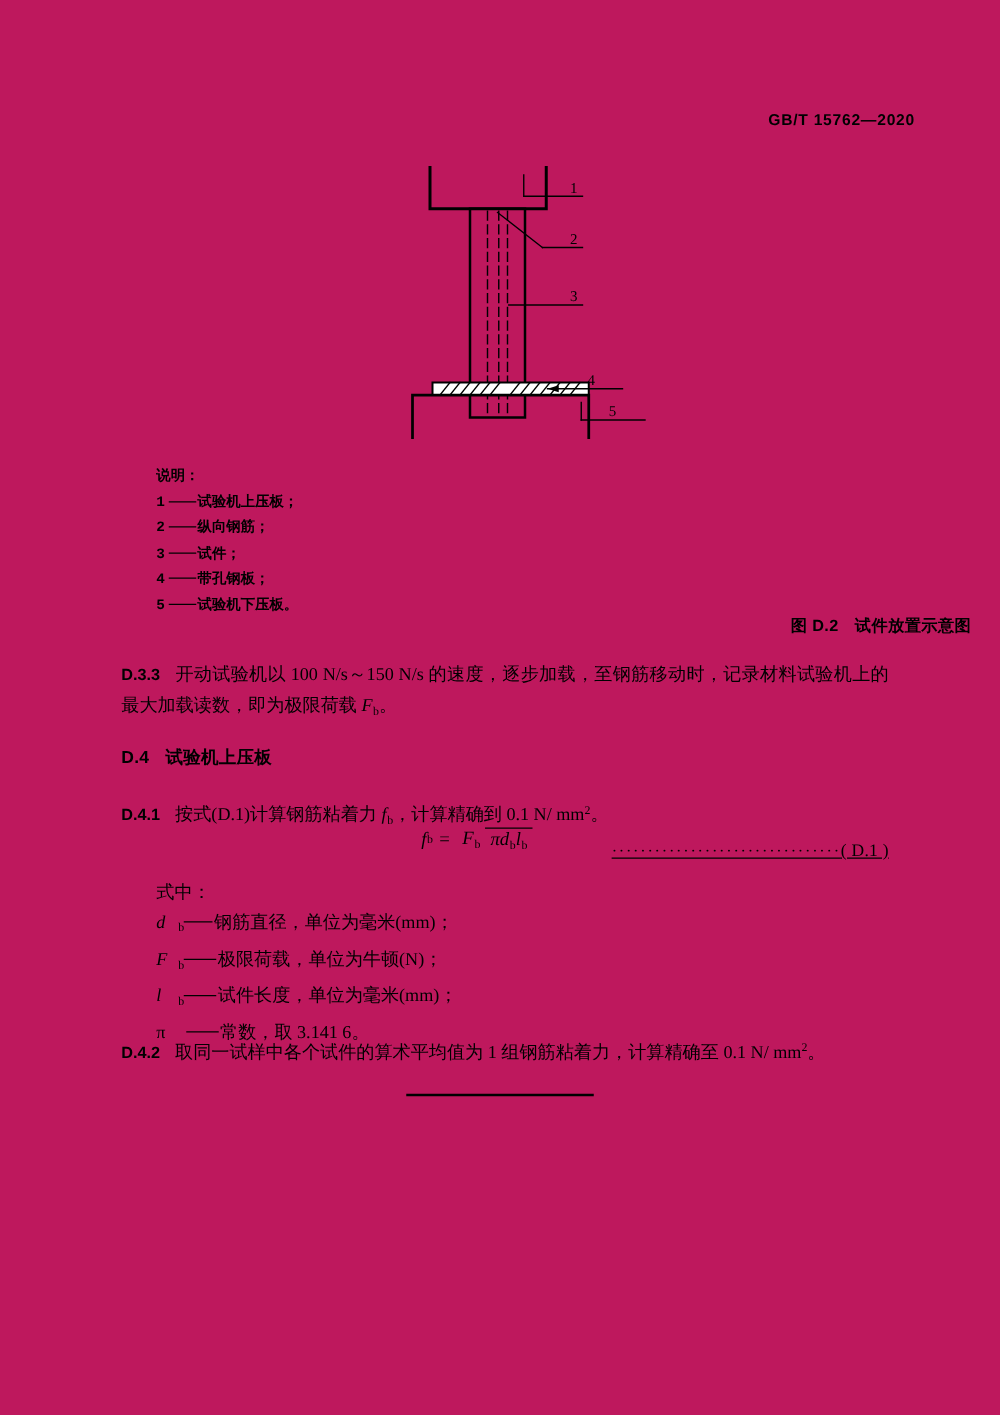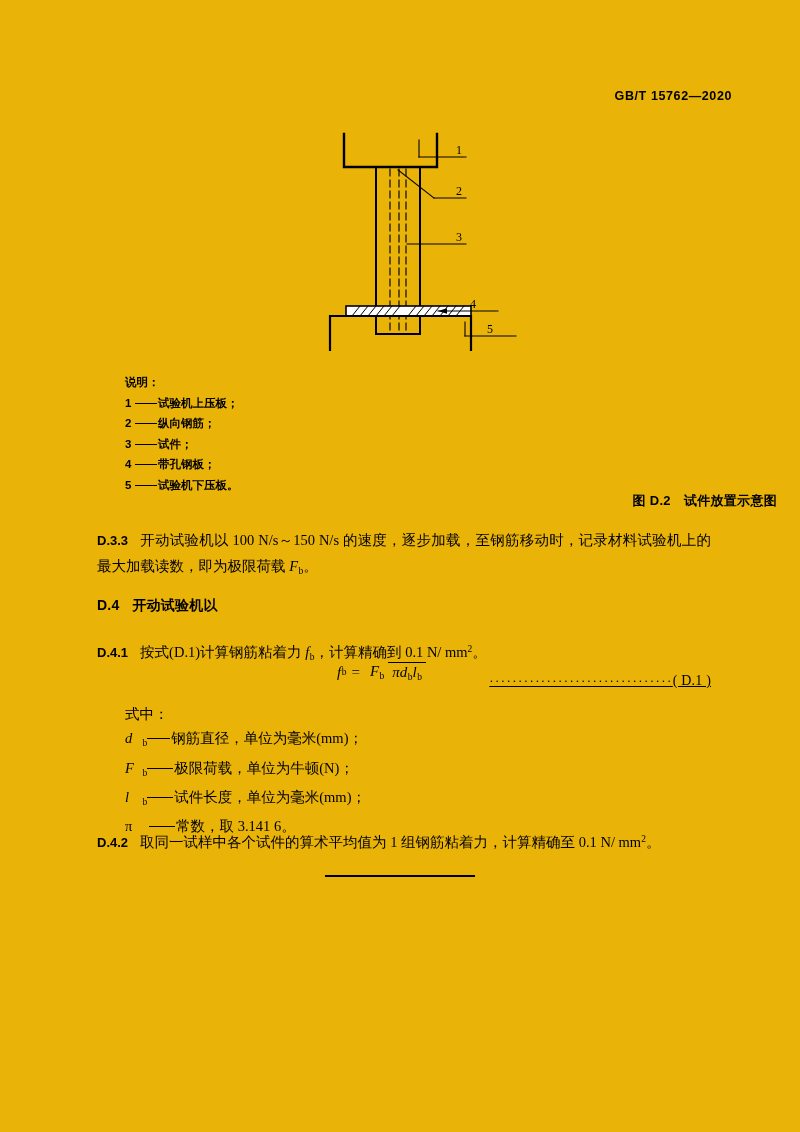--- a/index.html
+++ b/index.html
@@ -8,21 +8,21 @@
     background: #ffffff;
   }
   body {
     font-family: "Liberation Serif", "DejaVu Serif", serif;
     color: #000000;
   }
   #page {
     position: relative;
     width: 800px;
     height: 1132px;
-    background: #eab308;
+    background: #be185d;
     overflow: hidden;
   }
 
   
   #page-header {
     position: absolute;
     top: 89px;
     right: 68px;
     font-family: "Liberation Sans", "DejaVu Sans", sans-serif;
     font-weight: bold;
@@ -39,21 +39,21 @@
     width: 800px;
     height: 230px;
   }
   #figure-svg { display: block; }
 
   
   #legend {
     position: absolute;
     top: 372px;
     left: 125px;
-    font-family: Liberation Sans, sans-serif;
+    font-family: Liberation Mono, monospace;
     font-size: 11.5px;
     font-weight: bold;
     line-height: 20.5px;
   }
   #legend .legend-title { font-weight: bold; }
   #legend .legend-row { white-space: nowrap; }
   #legend .dashline {
     display: inline-block;
     width: 22px;
     border-top: 1.4px solid #000;
@@ -313,21 +313,21 @@
 
   <div id="figure-caption">
     <span>图 D.2</span><span class="cap-gap"></span><span>试件放置示意图</span>
   </div>
 
   <div class="body-para" style="top:528px;">
     <span class="clause-no">D.3.3</span><span class="clause-gap"></span><span>开动试验机以 100 N/s～150 N/s 的速度，逐步加载，至钢筋移动时，记录材料试验机上的最大加载读数，即为极限荷载 </span><span class="ital">F</span><span class="sub">b</span><span>。</span>
   </div>
 
   <div class="section-head" style="top:597px;">
-    <span>D.4</span><span class="sh-gap"></span><span>开动试验机以</span>
+    <span>D.4</span><span class="sh-gap"></span><span>试验机上压板</span>
   </div>
 
   <div class="body-para" style="top:637px;">
     <span class="clause-no">D.4.1</span><span class="clause-gap"></span><span>按式(D.1)计算钢筋粘着力 </span><span class="ital">f</span><span class="sub">b</span><span>，计算精确到 0.1 N/ mm</span><sup class="sq">2</sup><span>。</span>
   </div>
 
   <div id="formula-row">
     <div id="formula">
       <span class="ital">f</span>
         <span class="sub">b</span>

